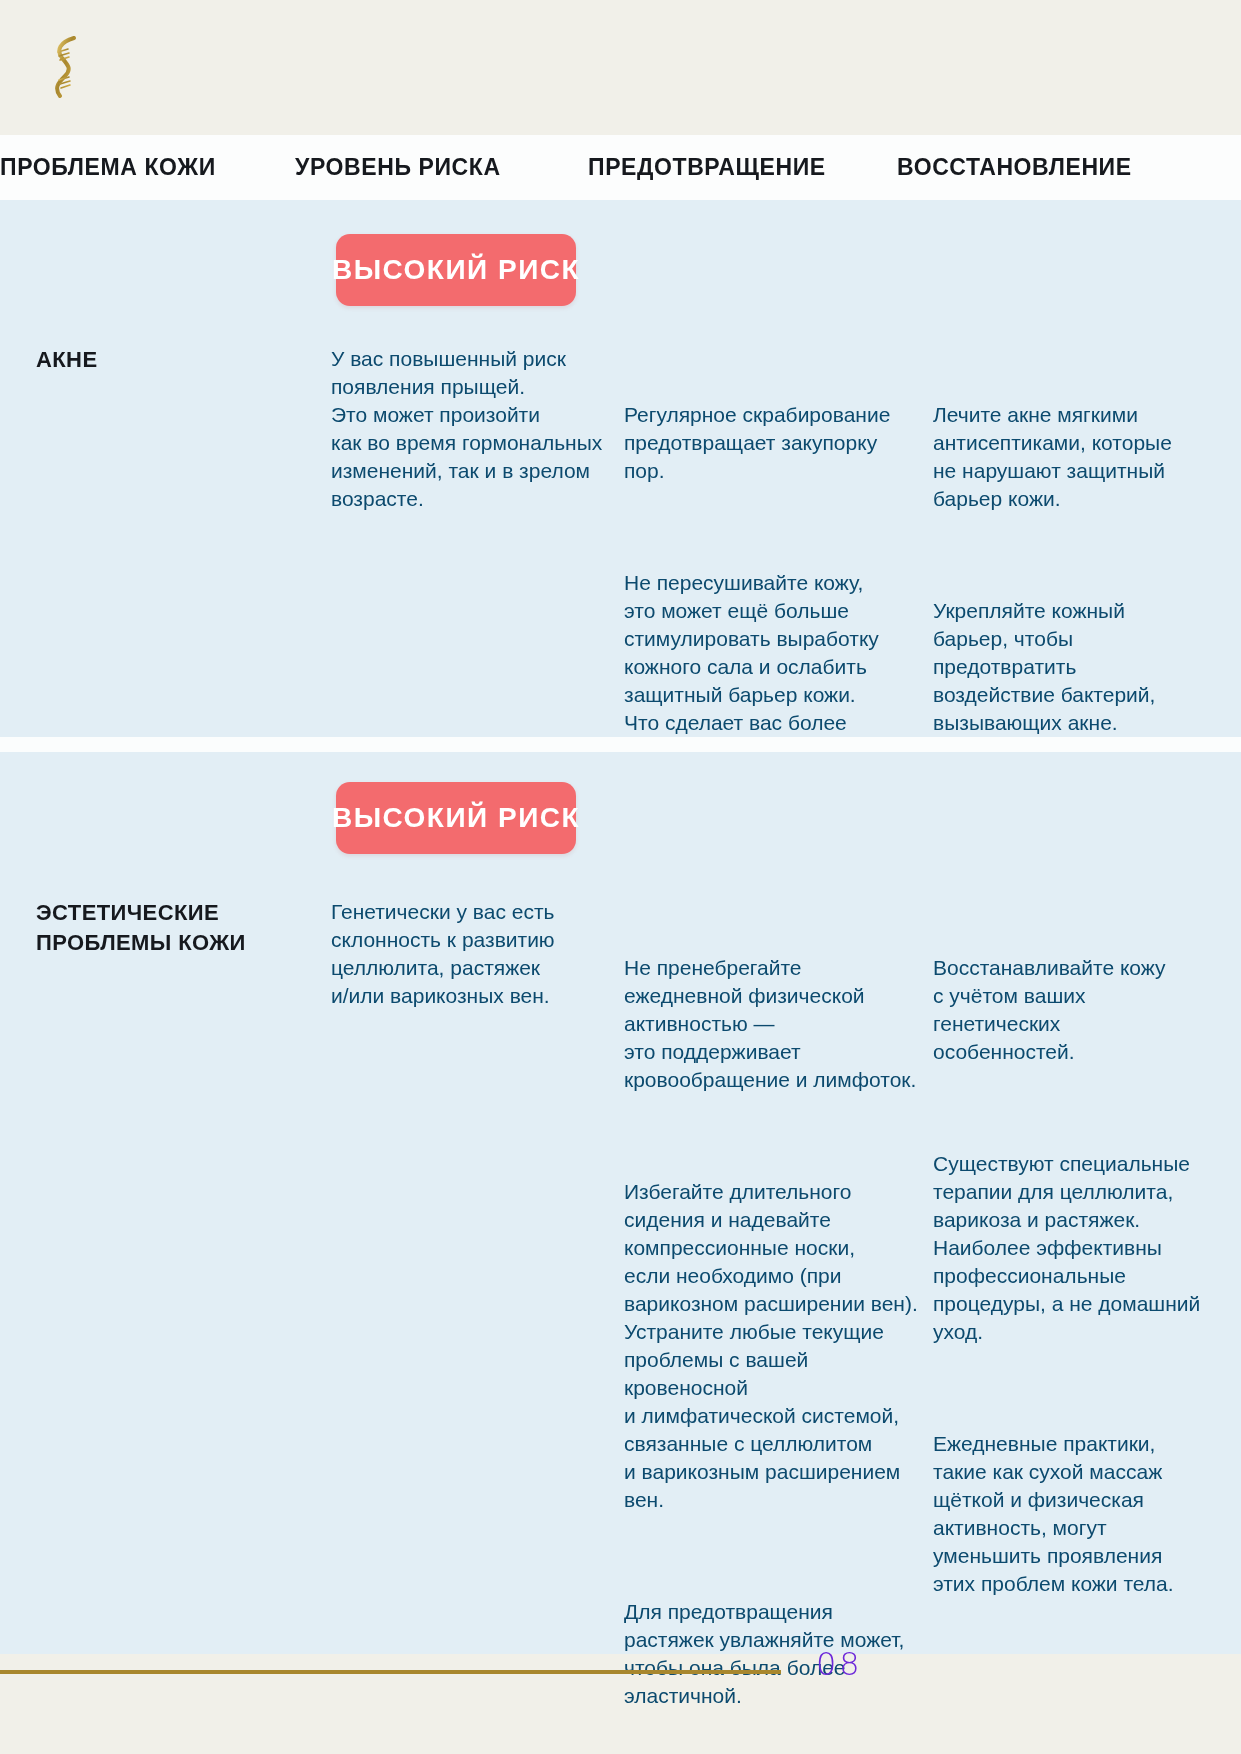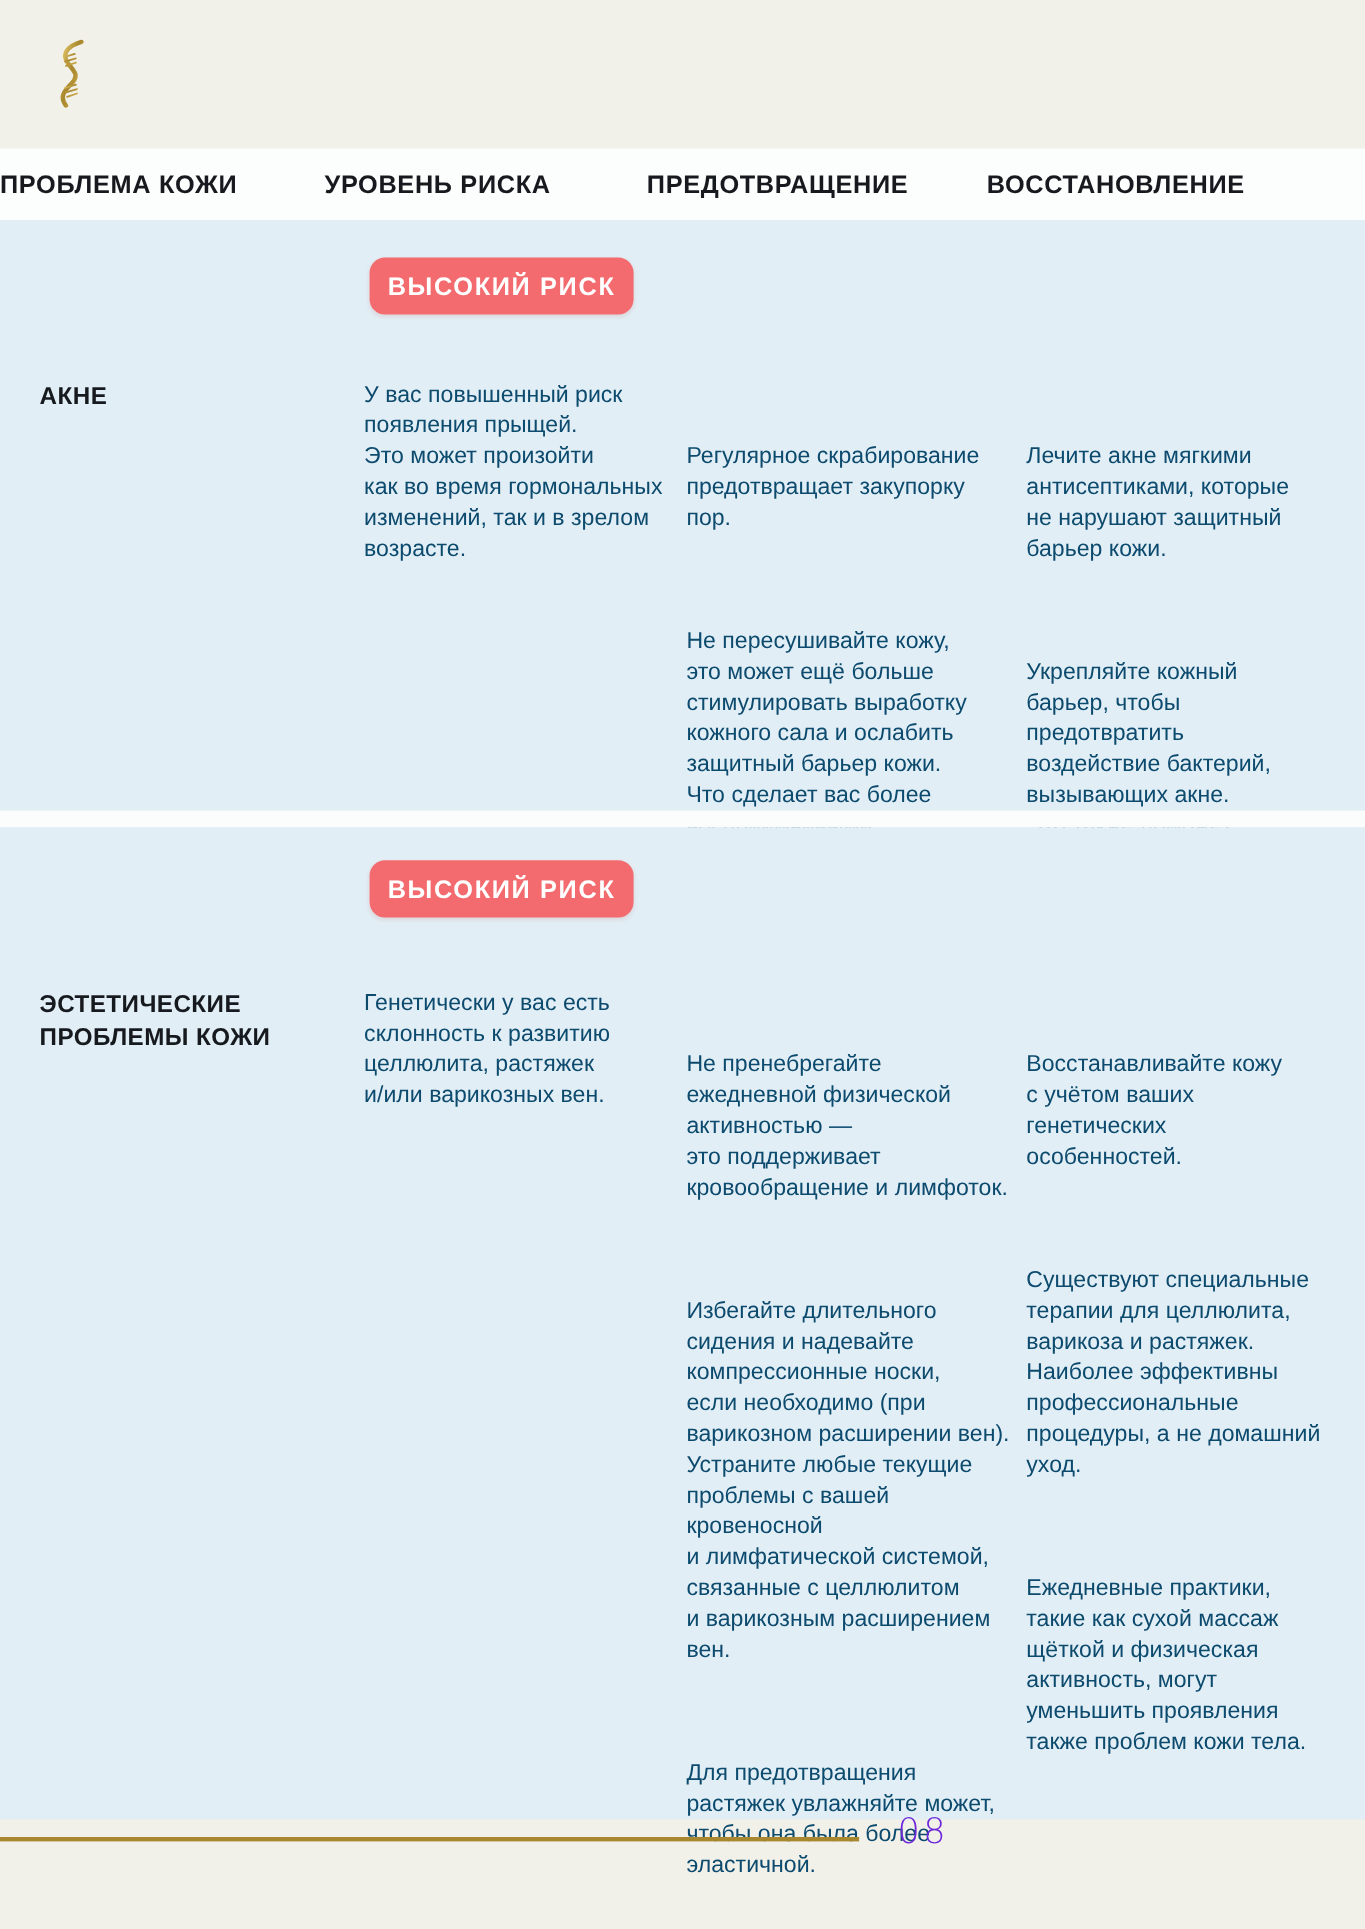--- a/index.html
+++ b/index.html
@@ -32,24 +32,24 @@
   
   .risk-section{
     position:absolute;left:0;width:1241px;
     background:#e2eef5;
   }
   .section-1{top:200px;height:537px;}
   .section-gap{position:absolute;top:737px;left:0;width:1241px;height:15px;background:#fbfdfd;}
   .section-2{top:752px;height:902px;}
 
   .badge{
-    position:absolute;left:336px;width:240px;height:52px;
+    position:absolute;left:336px;width:240px;height:72px;
     background:#f36b6e;border-radius:14px;
     display:flex;align-items:center;justify-content:center;
-    color:#ffffff;font-size:23px;font-weight:800;letter-spacing:1.5px;
+    color:#ffffff;font-size:28px;font-weight:800;letter-spacing:1.5px;
     box-shadow:0 2px 4px rgba(180,90,90,.15);
     white-space:pre;
   }
   .section-1 .badge{top:34px;}
   .section-2 .badge{top:30px;}
 
   .row{
     display:grid;
     grid-template-columns:295px 293px 309px auto;
     padding-left:36px;box-sizing:border-box;
@@ -195,21 +195,21 @@
 варикоза и растяжек.
 Наиболее эффективны
 профессиональные
 процедуры, а не домашний
 уход.</p>
         <p class="para">Ежедневные практики,
 такие как сухой массаж
 щёткой и физическая
 активность, могут
 уменьшить проявления
-также проблем кожи тела.</p>
+этих проблем кожи тела.</p>
       </div>
     </div>
   </section>
 
   <div class="gold-line"></div>
   <div class="page-number">08</div>
 
 </div>
 
 </body></html>

